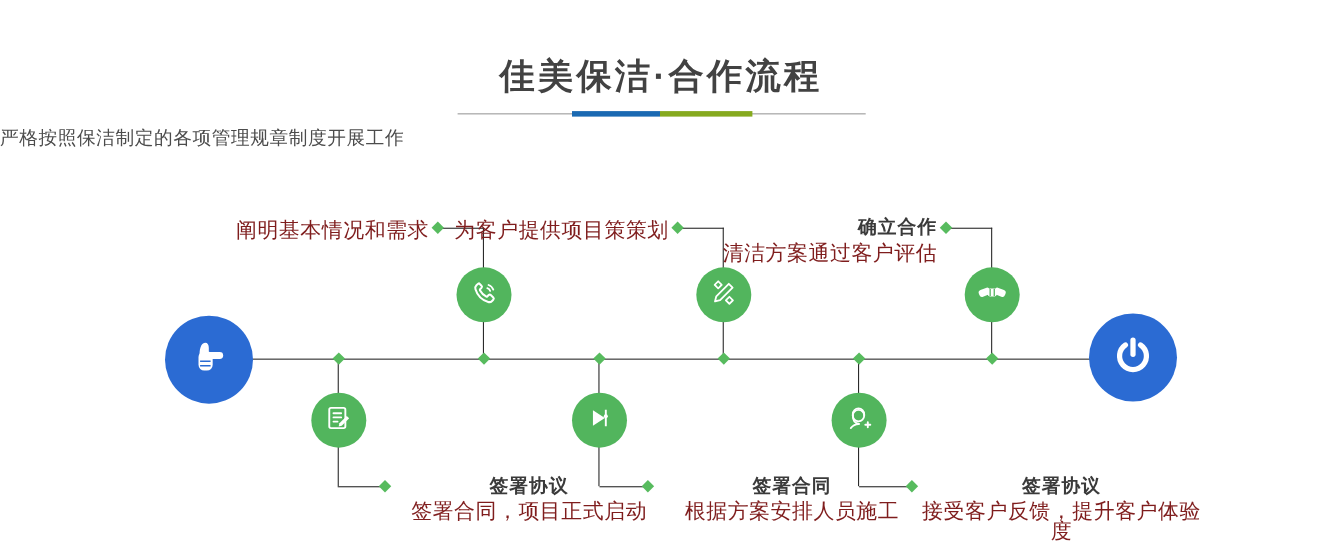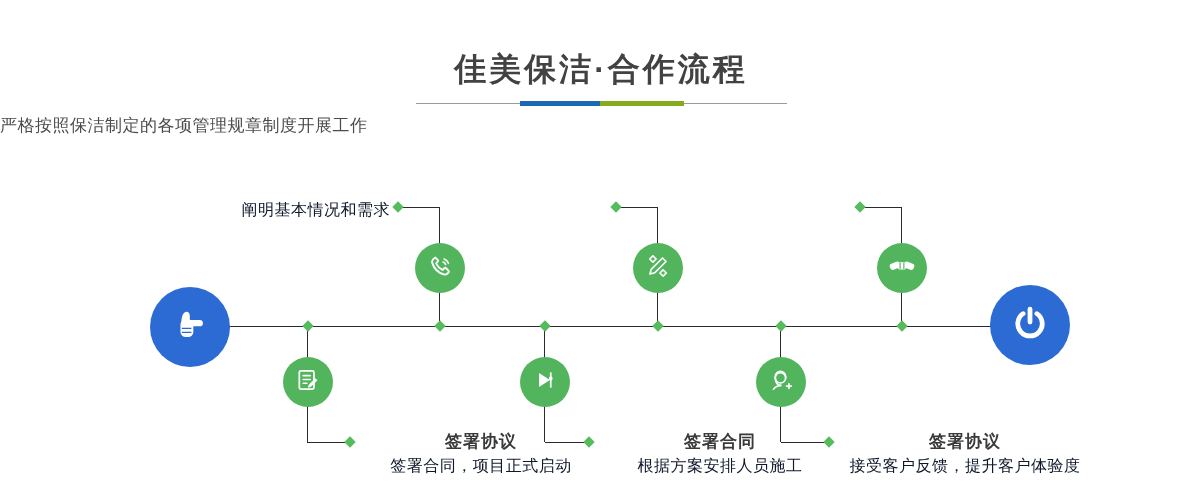--- a/index.html
+++ b/index.html
@@ -25,21 +25,21 @@
   .gcircle{position:absolute;width:50px;height:50px;border-radius:50%;background:#52b55d;
     display:flex;align-items:center;justify-content:center;}
   .bcircle{position:absolute;width:80px;height:80px;border-radius:50%;background:#2b6bd3;
     display:flex;align-items:center;justify-content:center;}
 
   
   .lbl{position:absolute;}
   .lbl.top{text-align:right;}
   .lbl.bot{text-align:center;}
   .step-title{font-size:17px;line-height:21px;font-weight:600;color:#3a3a3a;letter-spacing:1px;}
-  .step-desc{font-size:16px;line-height:18px;color:#0f172a;margin-top:5px;letter-spacing:.5px;}
+  .step-desc{font-size:19px;line-height:18px;color:#7f1d1d;margin-top:5px;letter-spacing:.5px;}
 </style>
 </head>
 <body>
 
 <div class="stage">
 
   <div class="hdr-title">佳美保洁·合作流程</div>
   <div class="divider-gray"></div>
   <div class="divider-blue"></div>
   <div class="divider-green"></div>
@@ -80,20 +80,21 @@
         <path d="M12.5 16.5l6.2-6.2 2 2-6.2 6.2-2.6.6z" fill="#fff"></path>
       </svg>
     </span>
   </div>
 
   <div class="vline" style="left:657px;top:203px;height:119px;"></div>
   <div class="hline" style="left:616px;top:203px;width:42px;"></div>
   <div class="diamond" style="left:612px;top:199px;"></div>
   <div class="diamond" style="left:654px;top:318px;"></div>
   <div class="lbl top" style="right:594px;top:192px;width:250px;">
+    <div class="step-desc">为客户提供项目策策划</div>
   </div>
   <div class="gcircle" style="left:633px;top:239px;">
     <span>
       <svg width="26" height="26" viewBox="0 0 24 24">
         <g fill="none" stroke="#fff" stroke-width="1.5" stroke-linejoin="round">
           <rect x="5.2" y="3.4" width="4.2" height="4.2" transform="rotate(45 7.3 5.5)"></rect>
           <rect x="14.6" y="16.4" width="4.2" height="4.2" transform="rotate(45 16.7 18.5)"></rect>
           <path d="M16.2 4.6l3.2 3.2L8.9 18.3l-4.3 1.1 1.1-4.3z"></path>
         </g>
       </svg>
@@ -115,20 +116,24 @@
         <line x1="17.3" y1="5" x2="17.3" y2="19" stroke="#fff" stroke-width="1.6"></line>
         <circle cx="17.3" cy="10.5" r="1.7" fill="#fff"></circle>
       </svg>
     </span>
   </div>
 
   <div class="vline" style="left:901px;top:203px;height:119px;"></div>
   <div class="hline" style="left:860px;top:203px;width:42px;"></div>
   <div class="diamond" style="left:856px;top:199px;"></div>
   <div class="diamond" style="left:898px;top:318px;"></div>
+  <div class="lbl top" style="right:350px;top:192px;width:250px;">
+    <div class="step-title">确立合作</div>
+    <div class="step-desc">清洁方案通过客户评估</div>
+  </div>
   <div class="gcircle" style="left:877px;top:239px;">
     <span>
       <svg width="28" height="28" viewBox="0 0 24 24">
         <g fill="#fff">
           <rect x="1.5" y="9" width="9" height="5.5" rx="2.2" transform="rotate(-22 6 11.75)"></rect>
           <rect x="13.5" y="9" width="9" height="5.5" rx="2.2" transform="rotate(22 18 11.75)"></rect>
           <rect x="8.2" y="8.8" width="7.6" height="6.2" rx="2.4"></rect>
         </g>
         <path d="M10.4 9.2v5.4M13.6 9.2v5.4" stroke="#52b55d" stroke-width="1"></path>
       </svg>

